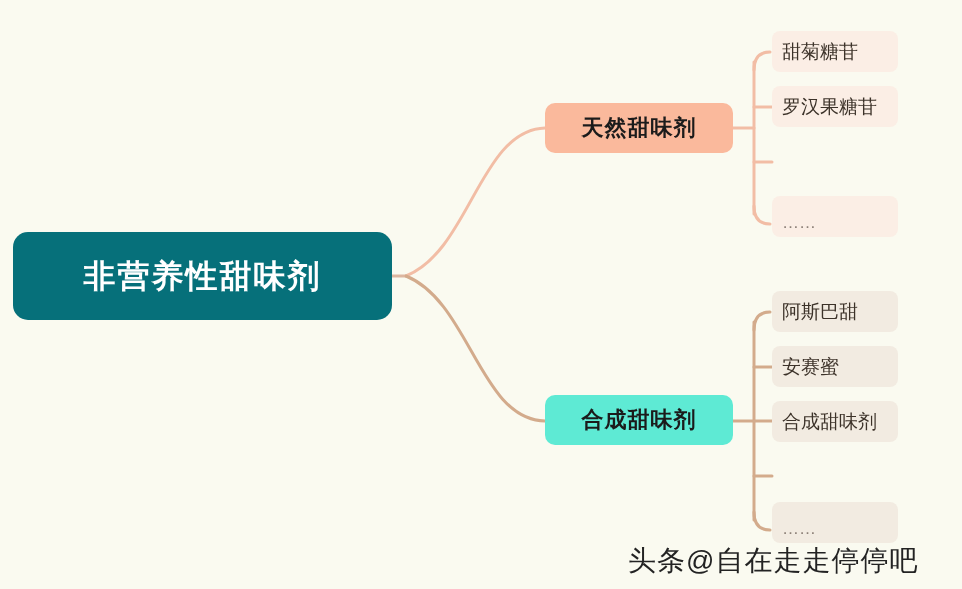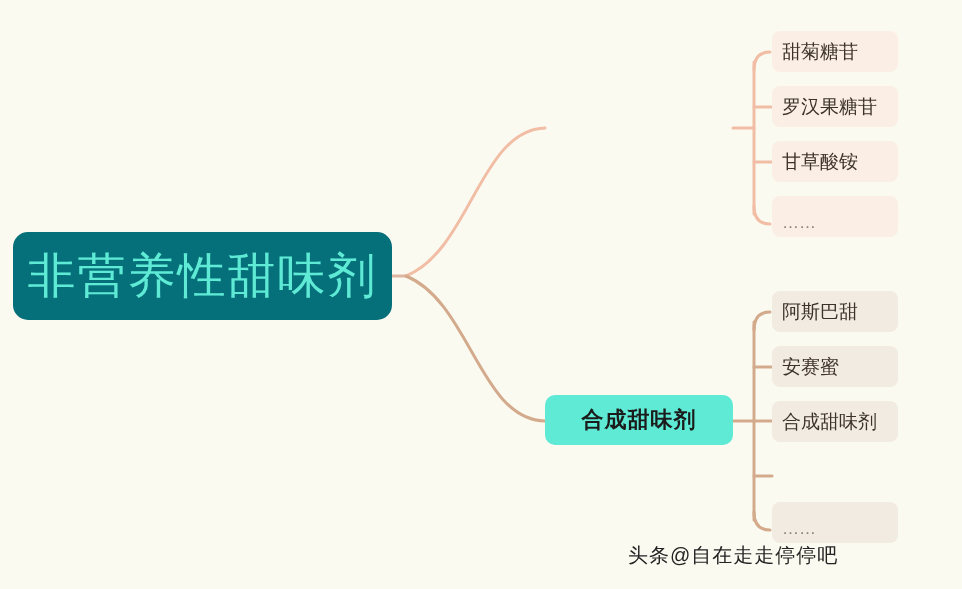--- a/index.html
+++ b/index.html
@@ -35,23 +35,23 @@
     top: 232px;
     width: 379px;
     height: 88px;
     background: #06707a;
     border-radius: 15px;
     display: flex;
     align-items: center;
     justify-content: center;
   }
   .root-node .node-text {
-    color: #5eead4;
-    font-size: 48px;
-    font-weight: normal;
+    color: #ffffff;
+    font-size: 32px;
+    font-weight: bold;
     letter-spacing: 2px;
     line-height: 1;
   }
 
   
   .branch-node {
     position: absolute;
     left: 545px;
     width: 188px;
     height: 50px;
@@ -106,21 +106,21 @@
     color: #8c8077;
     align-self: flex-end;
     padding-bottom: 6px;
   }
 
   
   .watermark {
     position: absolute;
     left: 628px;
     top: 542px;
-    font-size: 20px;
+    font-size: 28px;
     color: #232323;
     letter-spacing: 1px;
     white-space: nowrap;
   }
 </style>
 </head>
 <body>
 
 <div id="mindmap">
 
@@ -145,29 +145,29 @@
     <path d="M754,367 L772,367" fill="none" stroke="#d3ab8c" stroke-width="3" stroke-linecap="round"></path>
     <path d="M754,421 L772,421" fill="none" stroke="#d3ab8c" stroke-width="3" stroke-linecap="round"></path>
     <path d="M754,476 L772,476" fill="none" stroke="#d3ab8c" stroke-width="3" stroke-linecap="round"></path>
     <path d="M754,512 Q754,530 770,530" fill="none" stroke="#d3ab8c" stroke-width="3" stroke-linecap="round"></path>
   </svg>
 
   <div class="root-node">
     <span class="node-text">非营养性甜味剂</span>
   </div>
 
+  <div class="branch-node branch-natural">
+    <span class="node-text">天然甜味剂</span>
+  </div>
 
   <div class="leaf-node leaf-natural" style="top:31px">
     <span class="node-text">甜菊糖苷</span>
   </div>
   <div class="leaf-node leaf-natural" style="top:86px">
     <span class="node-text">罗汉果糖苷</span>
-  </div>
-  <div class="leaf-node leaf-natural" style="top:141px">
-    <span class="node-text">甘草酸铵</span>
   </div>
   <div class="leaf-node leaf-natural is-ellipsis" style="top:196px">
     <span class="node-text">……</span>
   </div>
 
   <div class="branch-node branch-synthetic">
     <span class="node-text">合成甜味剂</span>
   </div>
 
   <div class="leaf-node leaf-synthetic" style="top:291px">

